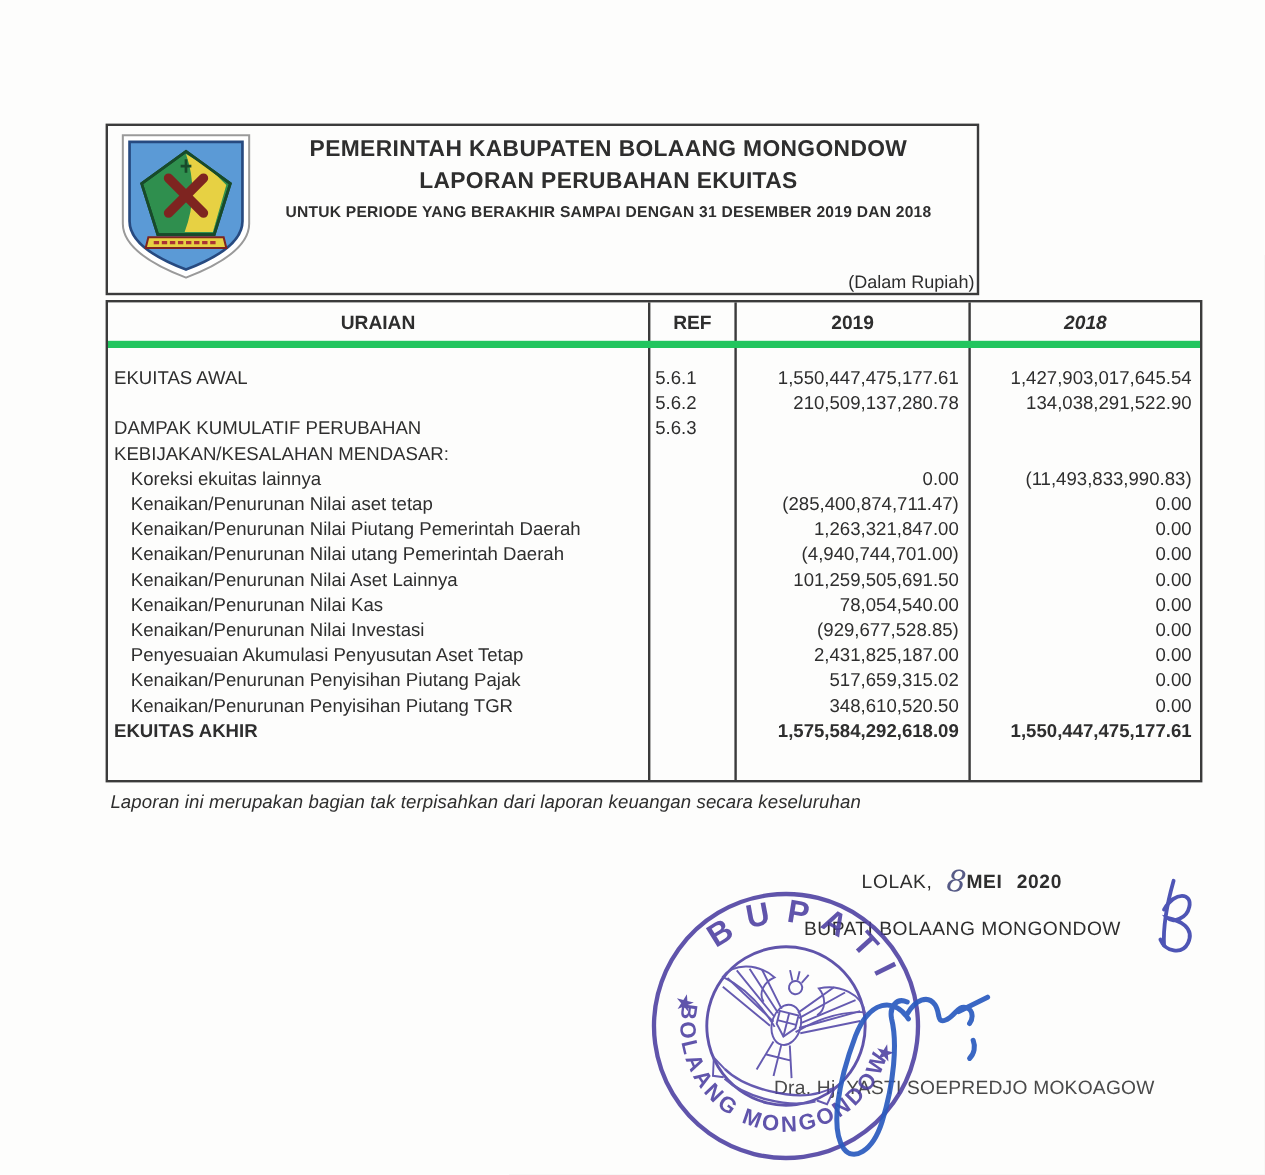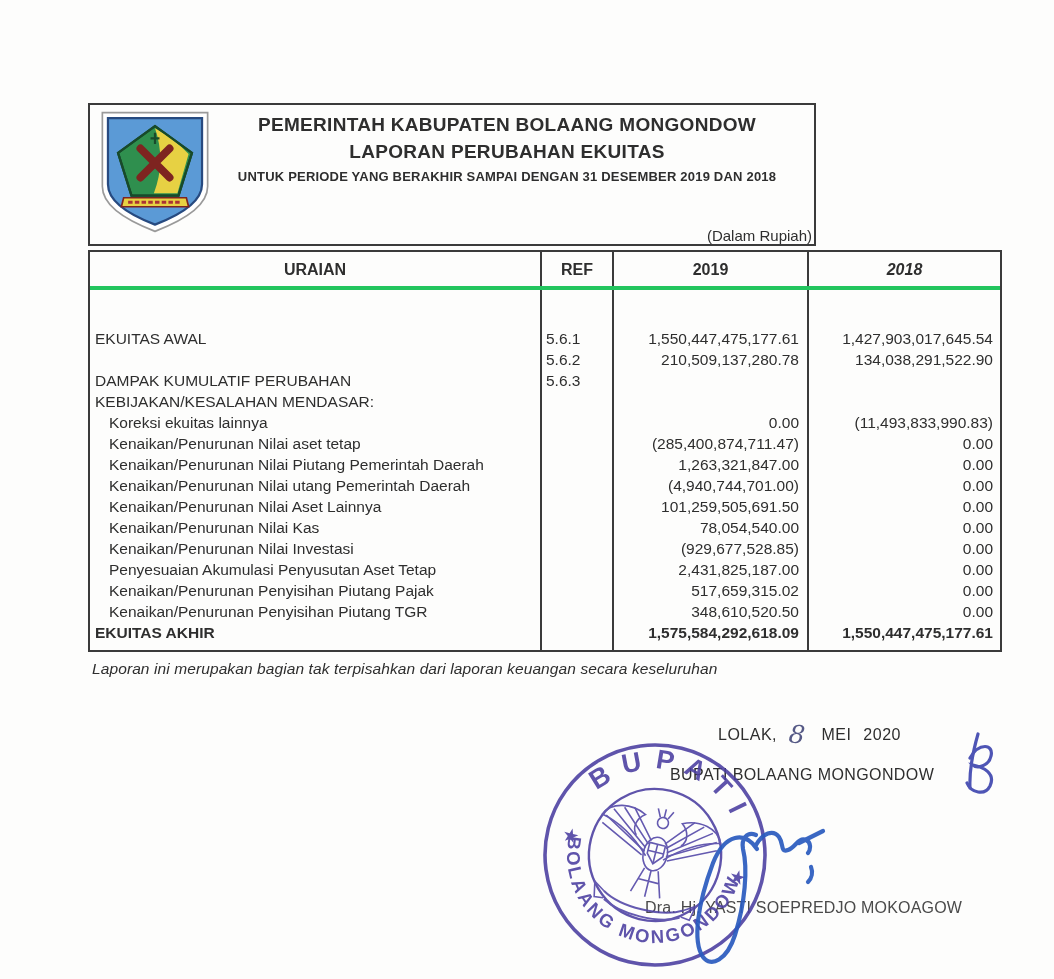--- a/index.html
+++ b/index.html
@@ -23,44 +23,44 @@
   .dalam-rupiah { position:absolute; right:2px; bottom:0px; font-size:15px; }
 
   
   .table-box {
     position:absolute; left:88px; top:250px; width:914px; height:402px;
     border:2px solid #3b3b3b; font-size:15.5px;
   }
   .vline { position:absolute; top:0; bottom:0; width:2px; background:#3b3b3b; }
   .v1 { left:450px; } .v2 { left:522px; } .v3 { left:717px; }
   .thead { position:absolute; top:0; left:0; right:0; height:38px;
-           border-bottom:4px solid #22c55e; font-weight:bold; font-size:16px; }
+           border-bottom:6px solid #22c55e; font-weight:bold; font-size:16px; }
   .th { position:absolute; top:0; height:36px; line-height:36px; text-align:center; }
   .th-uraian { left:0; width:450px; }
   .th-ref    { left:452px; width:70px; }
   .th-2019   { left:524px; width:193px; }
   .th-2018   { left:719px; right:0;font-style:italic; }
-  .tbody { position:absolute; top:38px; left:0; right:0; bottom:0; padding-top:38px; }
+  .tbody { position:absolute; top:38px; left:0; right:0; bottom:0; padding-top:15px; }
   .trow { position:relative; height:21px; line-height:21px; white-space:nowrap; }
   .c-label { position:absolute; left:5px;  width:442px; overflow:hidden; }
   .indent .c-label { left:19px; }
   .c-ref   { position:absolute; left:456px; width:62px; }
   .c-2019  { position:absolute; left:524px; width:185px; text-align:right; }
   .c-2018  { position:absolute; left:719px; width:184px; text-align:right; }
   .bold-row { font-weight:bold; }
 
   
   .footnote { position:absolute; left:92px; top:660px;
               font-style:italic; font-size:15.5px; letter-spacing:.1px; }
 
   
   .sig-place-date { position:absolute; left:718px; top:717px; font-size:16px;
                     display:flex; align-items:baseline; letter-spacing:.5px; }
   .sig-place-date .m1 { margin-left:12px; }
-  .sig-place-date .m2 { margin-left:16px; word-spacing:7px; }
+  .sig-place-date .m2 { margin-left:0; word-spacing:7px;font-weight:bold; }
   .hand-8 { font-family:"DejaVu Serif", serif; font-style:italic; font-size:25px;
             color:#565a86; display:inline-block; transform:rotate(7deg);
             position:relative; top:3px; }
   .sig-title { position:absolute; left:670px; top:766px; font-size:16px; letter-spacing:.4px; }
   .sig-name  { position:absolute; left:645px; top:899px; font-size:16px;
                color:#4a4a4a; letter-spacing:.2px; }
   .stamp-svg     { position:absolute; left:536px; top:736px; }
   .signature-svg { position:absolute; left:595px; top:793px; }
   .paraf-svg     { position:absolute; left:938px; top:726px; }
   svg text { font-family:"Liberation Sans", sans-serif; }

